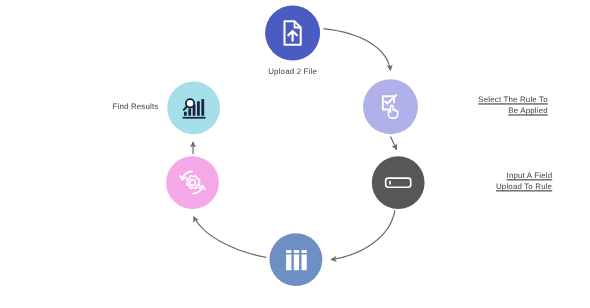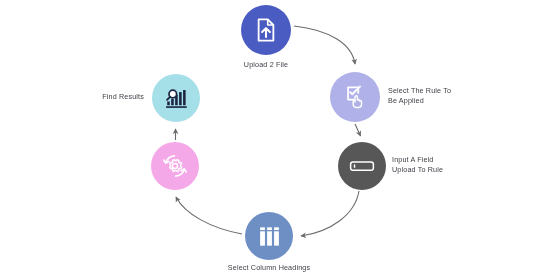--- a/index.html
+++ b/index.html
@@ -45,21 +45,22 @@
     letter-spacing: 0.15px;
     white-space: pre-line;
   }
   .label-center {
     text-align: center;
   }
   .label-left {
     text-align: right;
   }
   .label-right {
-    text-align: left;
+    text-align: right;
+    text-decoration: underline;
   }
 
   
   #node-upload      { left: 241px; top: 5px;   width: 50px;  height: 50px; background: #4a5bc2; }
   #node-rule        { left: 330px; top: 72px;  width: 50px;  height: 50px; background: #afb1e8; }
   #node-input       { left: 338px; top: 142px; width: 48px;  height: 48px; background: #575757; }
   #node-columns     { left: 245px; top: 212px; width: 48px;  height: 48px; background: #6e8fc4; }
   #node-processing  { left: 151px; top: 142px; width: 48px;  height: 48px; background: #f5a8e8; }
   #node-results     { left: 152px; top: 74px;  width: 48px;  height: 48px; background: #a5dfe8; }
 
@@ -138,21 +139,20 @@
       <svg width="25" height="25" viewBox="0 0 24 24" xmlns="http://www.w3.org/2000/svg">
         <rect x="3.0" y="3.2" width="4.6" height="2.6" fill="#ffffff"></rect>
         <rect x="9.7" y="3.2" width="4.6" height="2.6" fill="#ffffff"></rect>
         <rect x="16.4" y="3.2" width="4.6" height="2.6" fill="#ffffff"></rect>
         <rect x="3.0" y="7.0" width="4.6" height="13.8" fill="#ffffff"></rect>
         <rect x="9.7" y="7.0" width="4.6" height="13.8" fill="#ffffff"></rect>
         <rect x="16.4" y="7.0" width="4.6" height="13.8" fill="#ffffff"></rect>
       </svg>
     </span>
   </div>
-  <div class="label label-center" id="label-columns">Select Column Headings</div>
 
   <div class="node" id="node-processing">
     <span class="node-icon">
       <svg width="30" height="30" viewBox="0 0 32 32" xmlns="http://www.w3.org/2000/svg">
         <g fill="none" stroke="#ffffff" stroke-width="1.5" stroke-linejoin="round">
           <path d="M16 9.9 l1.5 0.35 0.95 -1.2 1.55 0.9 -0.35 1.5 1.1 1.1 1.5 -0.35 0.9 1.55
                    -1.2 0.95 0 1.55 1.2 0.95 -0.9 1.55 -1.5 -0.35 -1.1 1.1 0.35 1.5 -1.55 0.9
                    -0.95 -1.2 -1.55 0 -0.95 1.2 -1.55 -0.9 0.35 -1.5 -1.1 -1.1 -1.5 0.35
                    -0.9 -1.55 1.2 -0.95 0 -1.55 -1.2 -0.95 0.9 -1.55 1.5 0.35 1.1 -1.1
                    -0.35 -1.5 1.55 -0.9 0.95 1.2 z"></path>

